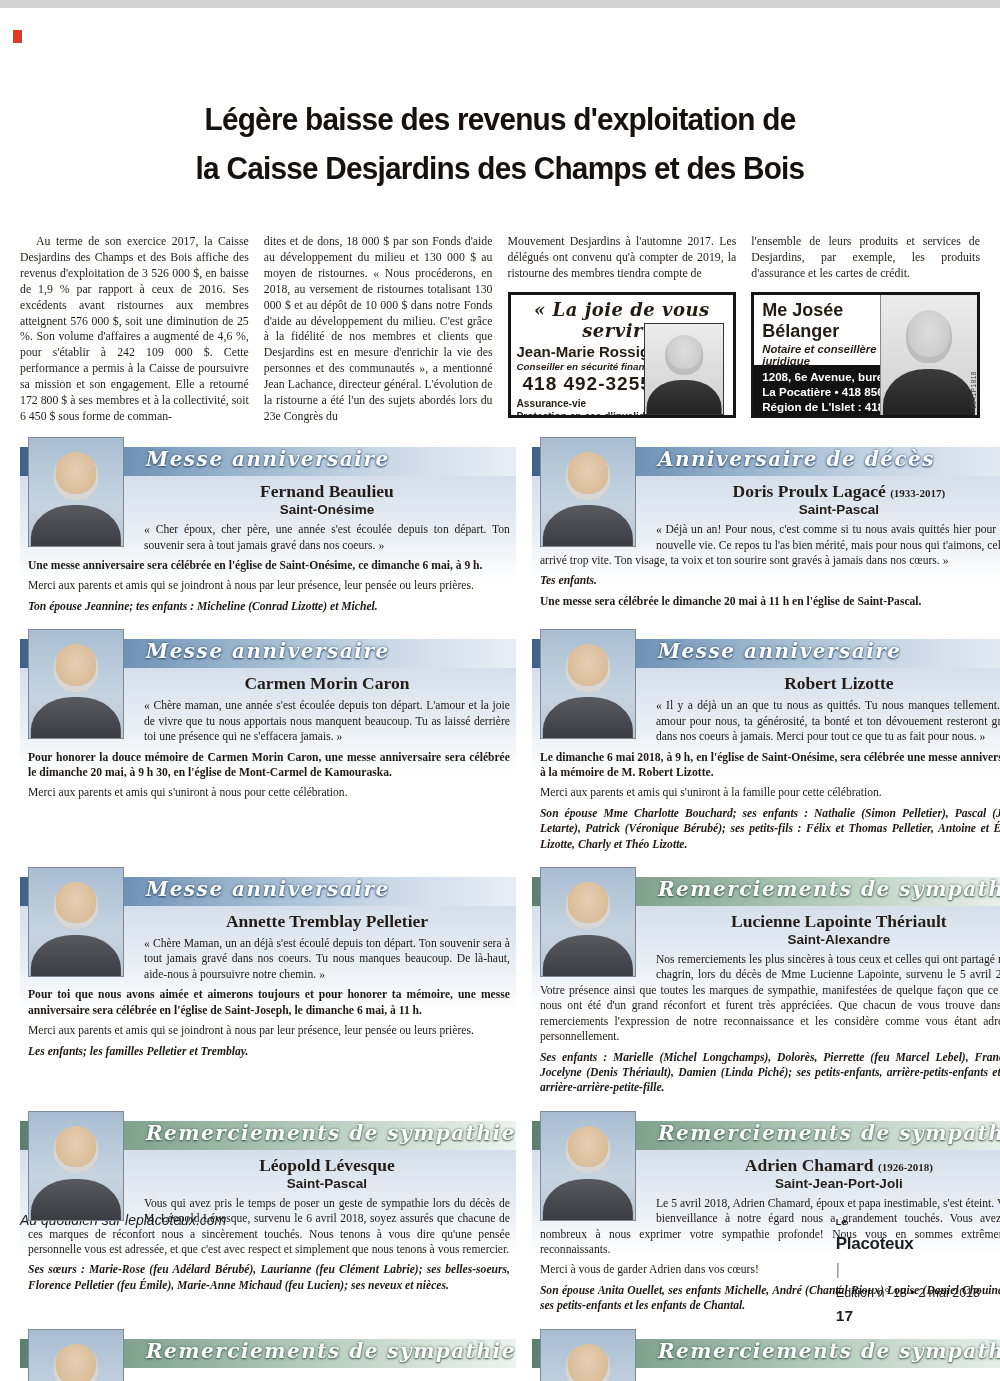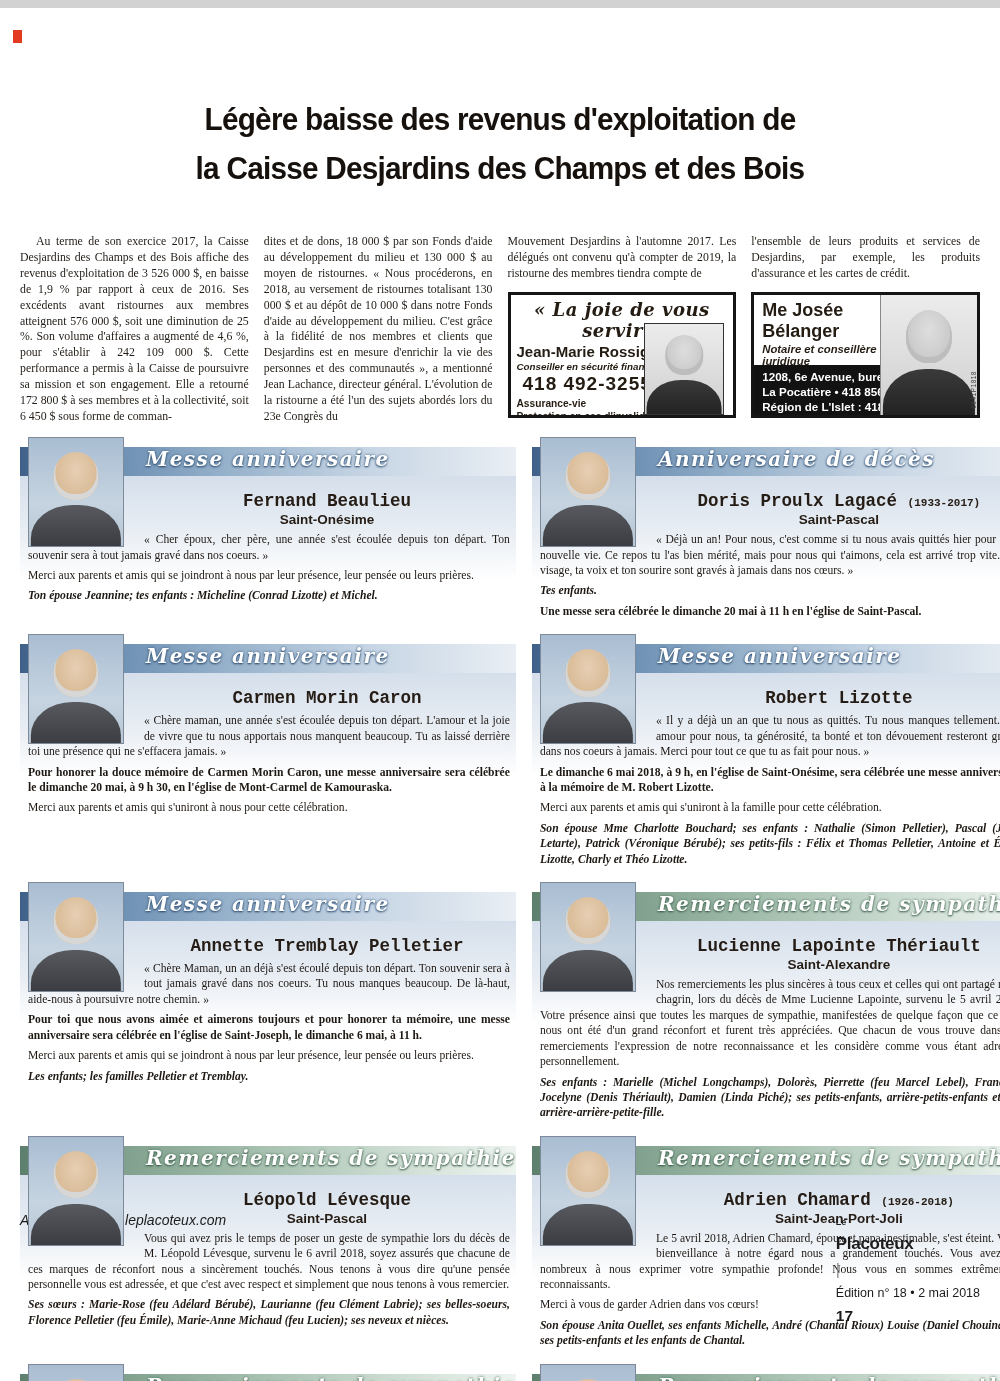--- a/index.html
+++ b/index.html
@@ -56,22 +56,22 @@
       color:#fff;letter-spacing:1.5px;white-space:nowrap;}
   .blue .banner{background:linear-gradient(90deg,#3f6189 0%,#6488ae 15%,#93afc9 40%,#c6d5e4 70%,#e9eef4 100%);}
   .blue .script{text-shadow:0 1px 2px #2c4a6b,0 0 3px #41668d;}
   .green .banner{background:linear-gradient(90deg,#5c806d 0%,#7fa08c 20%,#a9c2b2 50%,#d3e1d8 80%,#eef4f0 100%);}
   .green .script{text-shadow:0 1px 2px #3c5c4a,0 0 3px #527b64;}
   .content{padding:3px 6px 4px 8px;
       background:linear-gradient(180deg,#d5dfeb 0%,#e9eef4 55%,#ffffff 100%) no-repeat;
       background-size:100% 104px;}
   .spacer{float:left;width:116px;height:62px;}
   .green .spacer{height:70px;}
-  .nname{font-family:Liberation Mono, monospace;font-weight:bold;font-size:17.5px;color:#251d15;
-      text-align:center;margin:12px 0 0;line-height:1.15;}
+  .nname{font-family:Liberation Serif, serif;font-weight:bold;font-size:17.5px;color:#251d15;
+      text-align:center;margin:2px 0 0;line-height:1.15;}
   .nname .dates{font-size:11px;}
   .place{font-family:"Liberation Sans",sans-serif;font-weight:bold;font-size:13.5px;text-align:center;
       margin:1px 0 0;color:#251d15;}
   .notice p{font-size:11.6px;line-height:1.33;margin:5px 0 0;text-align:justify;color:#1e1813;}
   .announce{font-weight:bold;}
   .family{font-style:italic;font-weight:600;}
 
   
   .photo{background:linear-gradient(180deg,#a9bdd2 0%,#c6d4e1 60%,#b9c7d4 100%);position:absolute;overflow:hidden;}
   .photo::before{content:"";position:absolute;left:50%;top:13%;width:48%;height:44%;transform:translateX(-50%);
@@ -154,20 +154,21 @@
   <article class="notice blue">
     <div class="photo"></div>
     <div class="banner">
       <span class="script">Messe anniversaire</span>
     </div>
     <div class="content">
       <div class="spacer"></div>
       <h3 class="nname">Fernand Beaulieu</h3>
       <div class="place">Saint-Onésime</div>
       <p class="quote">« Cher époux, cher père, une année s'est écoulée depuis ton départ. Ton souvenir sera à tout jamais gravé dans nos coeurs. »</p>
+      <p class="announce">Une messe anniversaire sera célébrée en l'église de Saint-Onésime, ce dimanche 6 mai, à 9 h.</p>
       <p class="thanks">Merci aux parents et amis qui se joindront à nous par leur présence, leur pensée ou leurs prières.</p>
       <p class="family">Ton épouse Jeannine; tes enfants : Micheline (Conrad Lizotte) et Michel.</p>
     </div>
   </article>
 
   <article class="notice blue">
     <div class="photo"></div>
     <div class="banner">
       <span class="script">Anniversaire de décès</span>
     </div>

